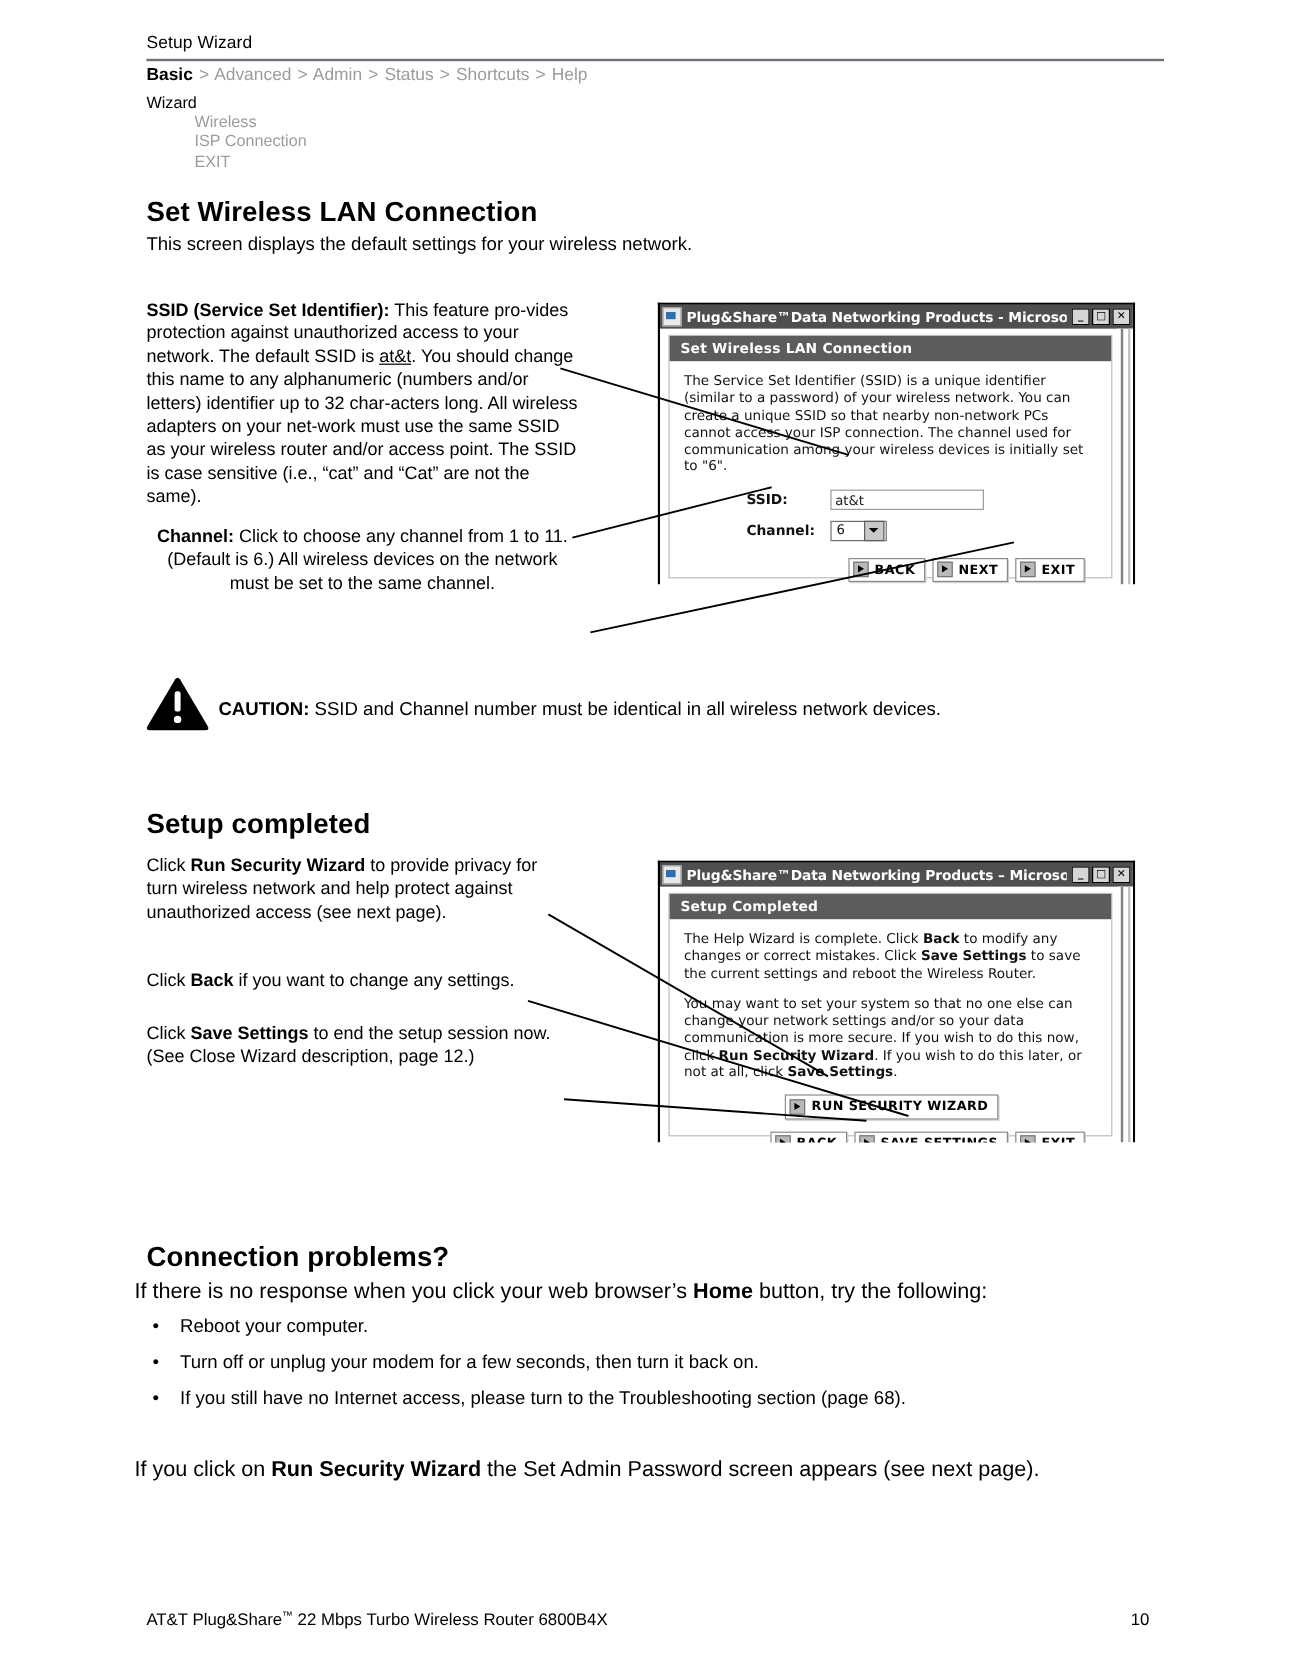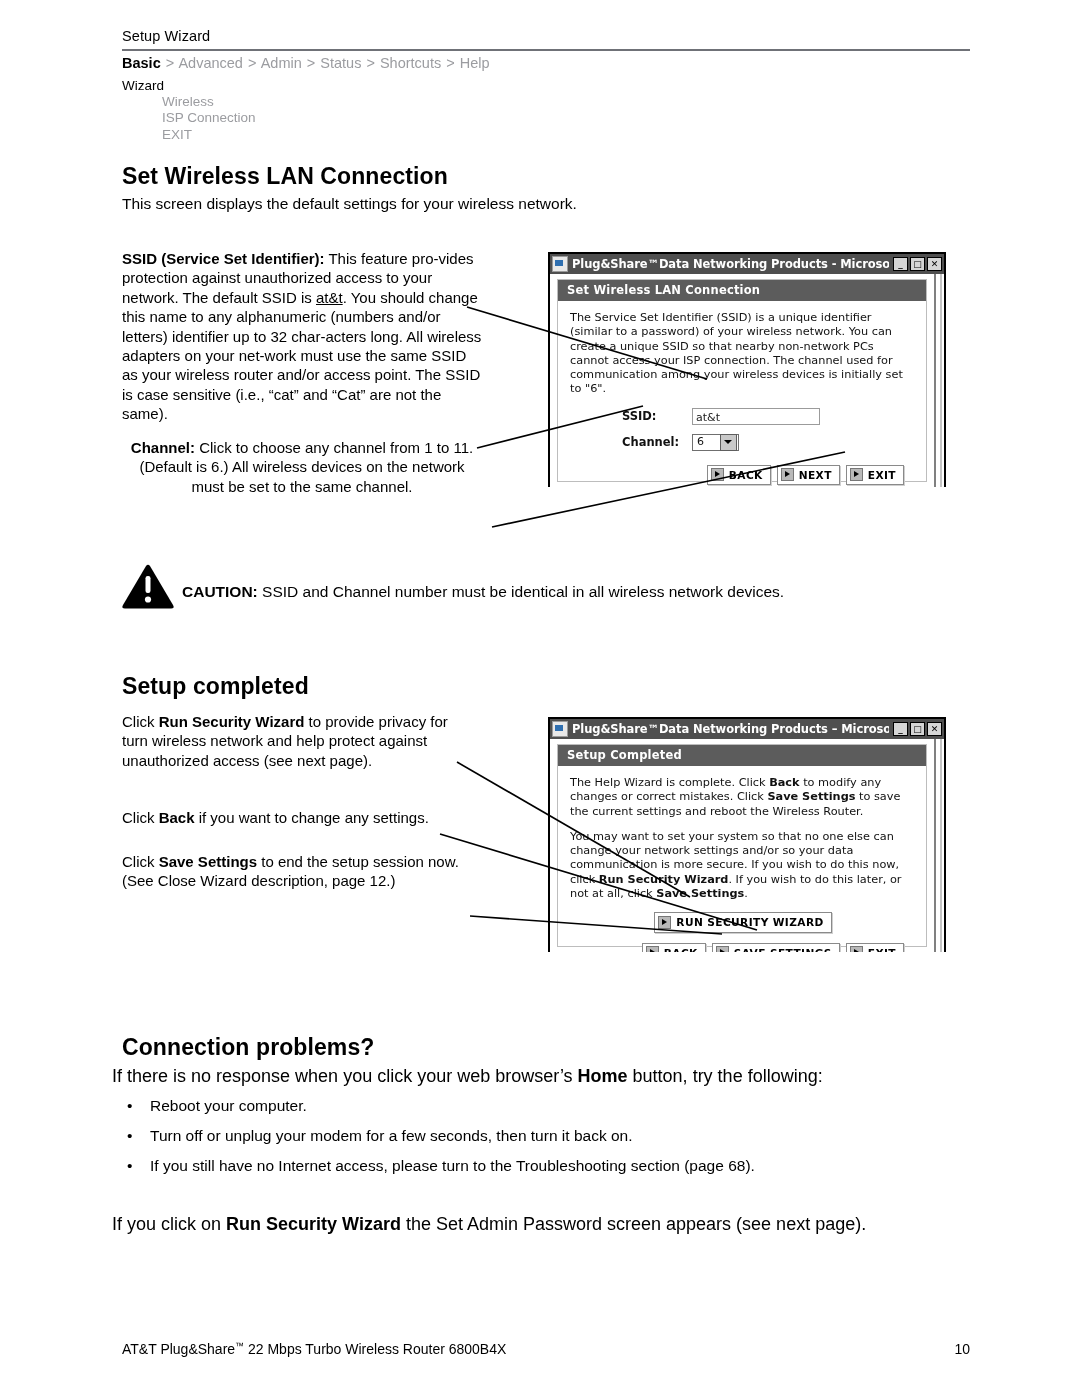--- a/index.html
+++ b/index.html
@@ -161,21 +161,21 @@
     left: 122px;
     top: 1341px;
     font-size: 14px;
     white-space: nowrap;
   }
   .footer-right {
     position: absolute;
     left: 930px;
     top: 1341px;
     width: 40px;
-    text-align: right;
+    text-align: center;
     font-size: 14px;
   }
   .tm { font-size: 9px; vertical-align: 5px; }
 
   
   .winmock {
     position: absolute;
     font-family: "DejaVu Sans", sans-serif;
     background: #ffffff;
     overflow: hidden;

